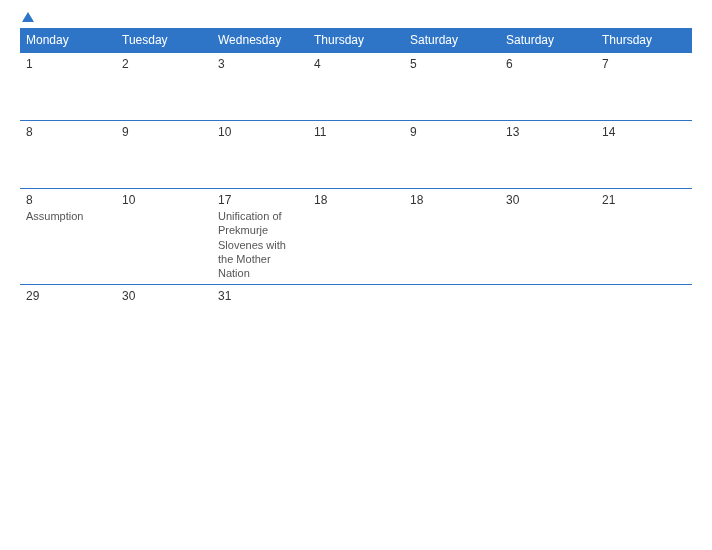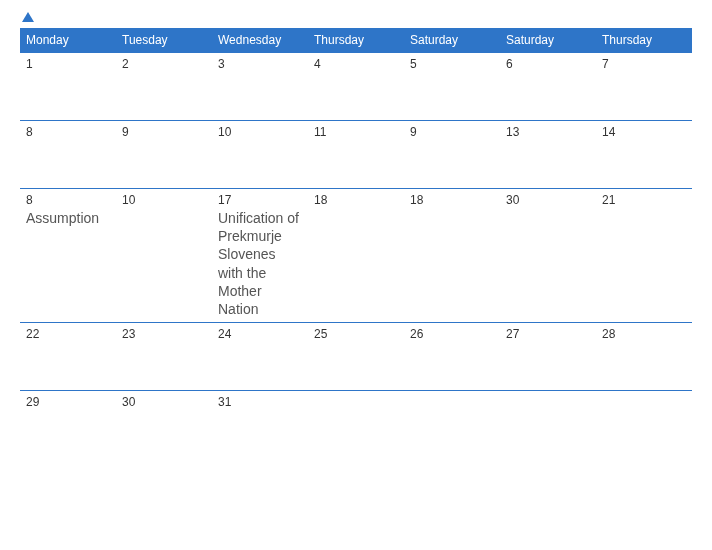--- a/index.html
+++ b/index.html
@@ -92,21 +92,21 @@
       width: calc(100% / 7);
       height: 68px;
     }
     .calendar tbody td .day-num {
       font-size: 12px;
       color: #333;
       display: block;
       margin-bottom: 2px;
     }
     .calendar tbody td .event {
-      font-size: 14px;
+      font-size: 11px;
       color: #555;
       line-height: 1.3;
       margin-top: 2px;
     }
     .last-row td {
       height: 55px;
     }
   </style>
 </head>
 <body>
@@ -201,43 +201,20 @@
           <td>
             <span class="day-num">18</span>
           </td>
           <td>
             <span class="day-num">30</span>
           </td>
           <td>
             <span class="day-num">21</span>
           </td>
         </tr>
-        <tr>
-          <td>
-            <span class="day-num">22</span>
-          </td>
-          <td>
-            <span class="day-num">23</span>
-          </td>
-          <td>
-            <span class="day-num">24</span>
-          </td>
-          <td>
-            <span class="day-num">25</span>
-          </td>
-          <td>
-            <span class="day-num">26</span>
-          </td>
-          <td>
-            <span class="day-num">27</span>
-          </td>
-          <td>
-            <span class="day-num">28</span>
-          </td>
-        </tr>
         <tr class="last-row">
           <td>
             <span class="day-num">29</span>
           </td>
           <td>
             <span class="day-num">30</span>
           </td>
           <td>
             <span class="day-num">31</span>
           </td>

